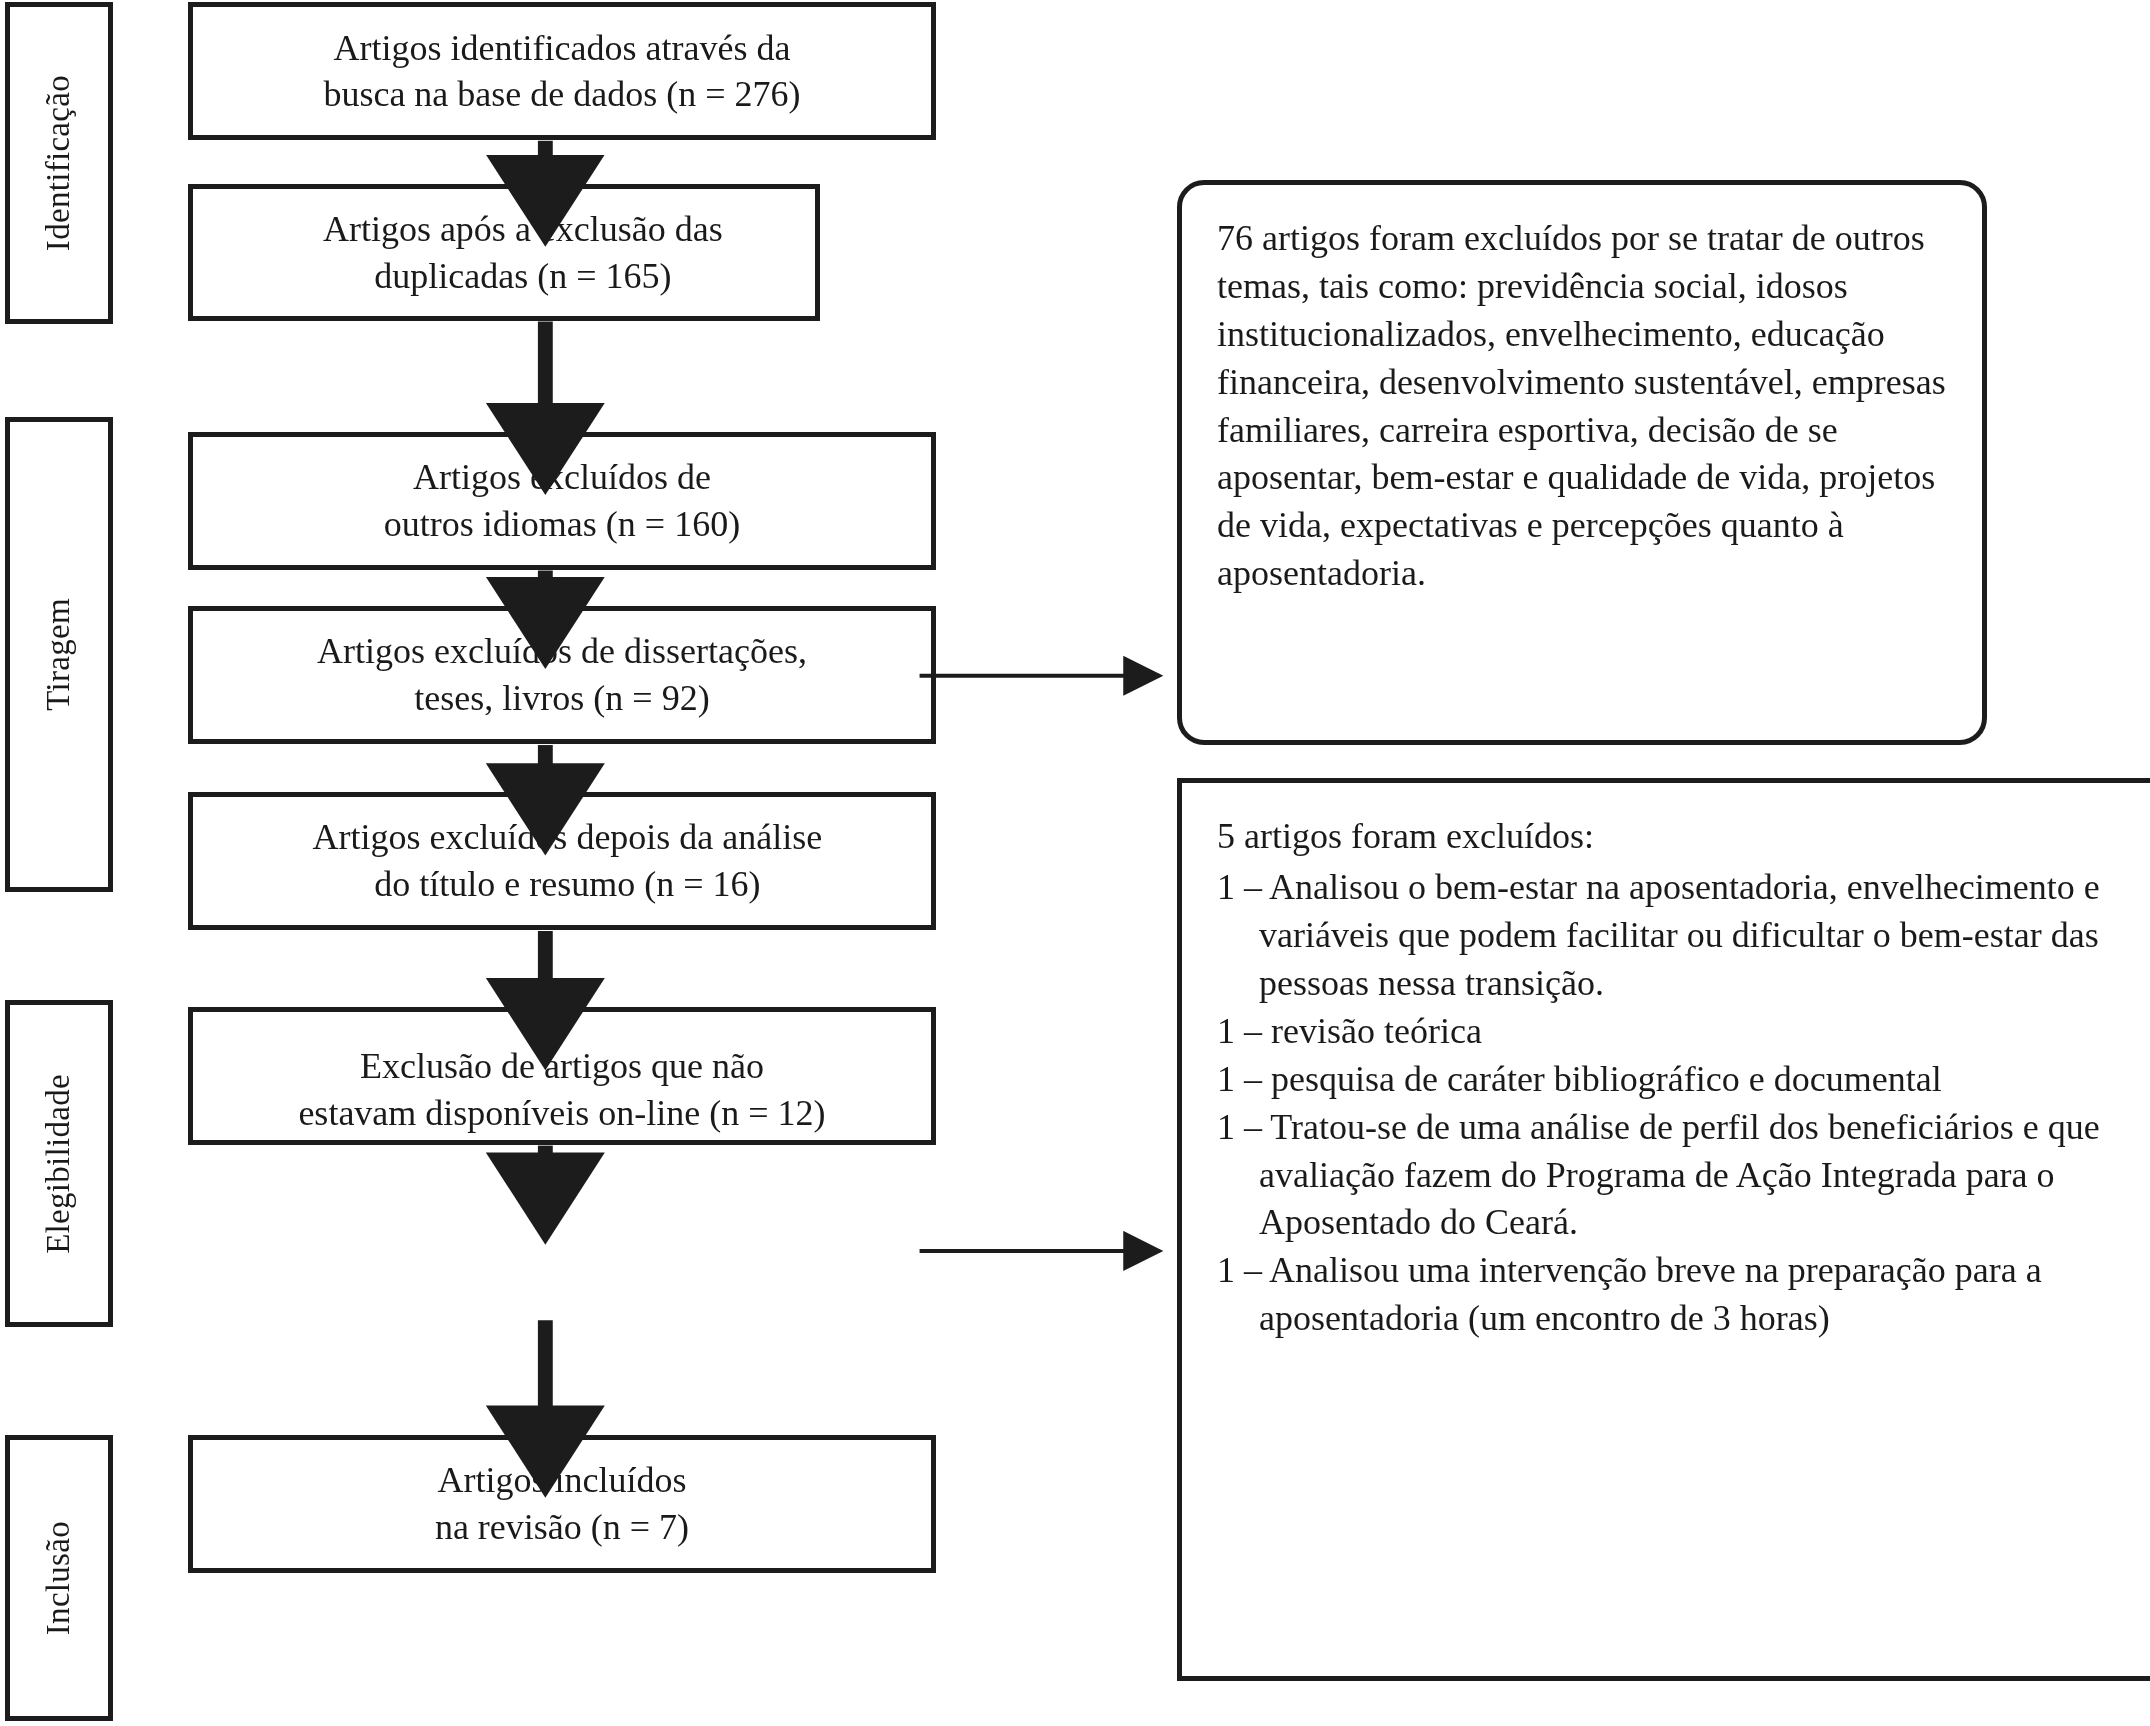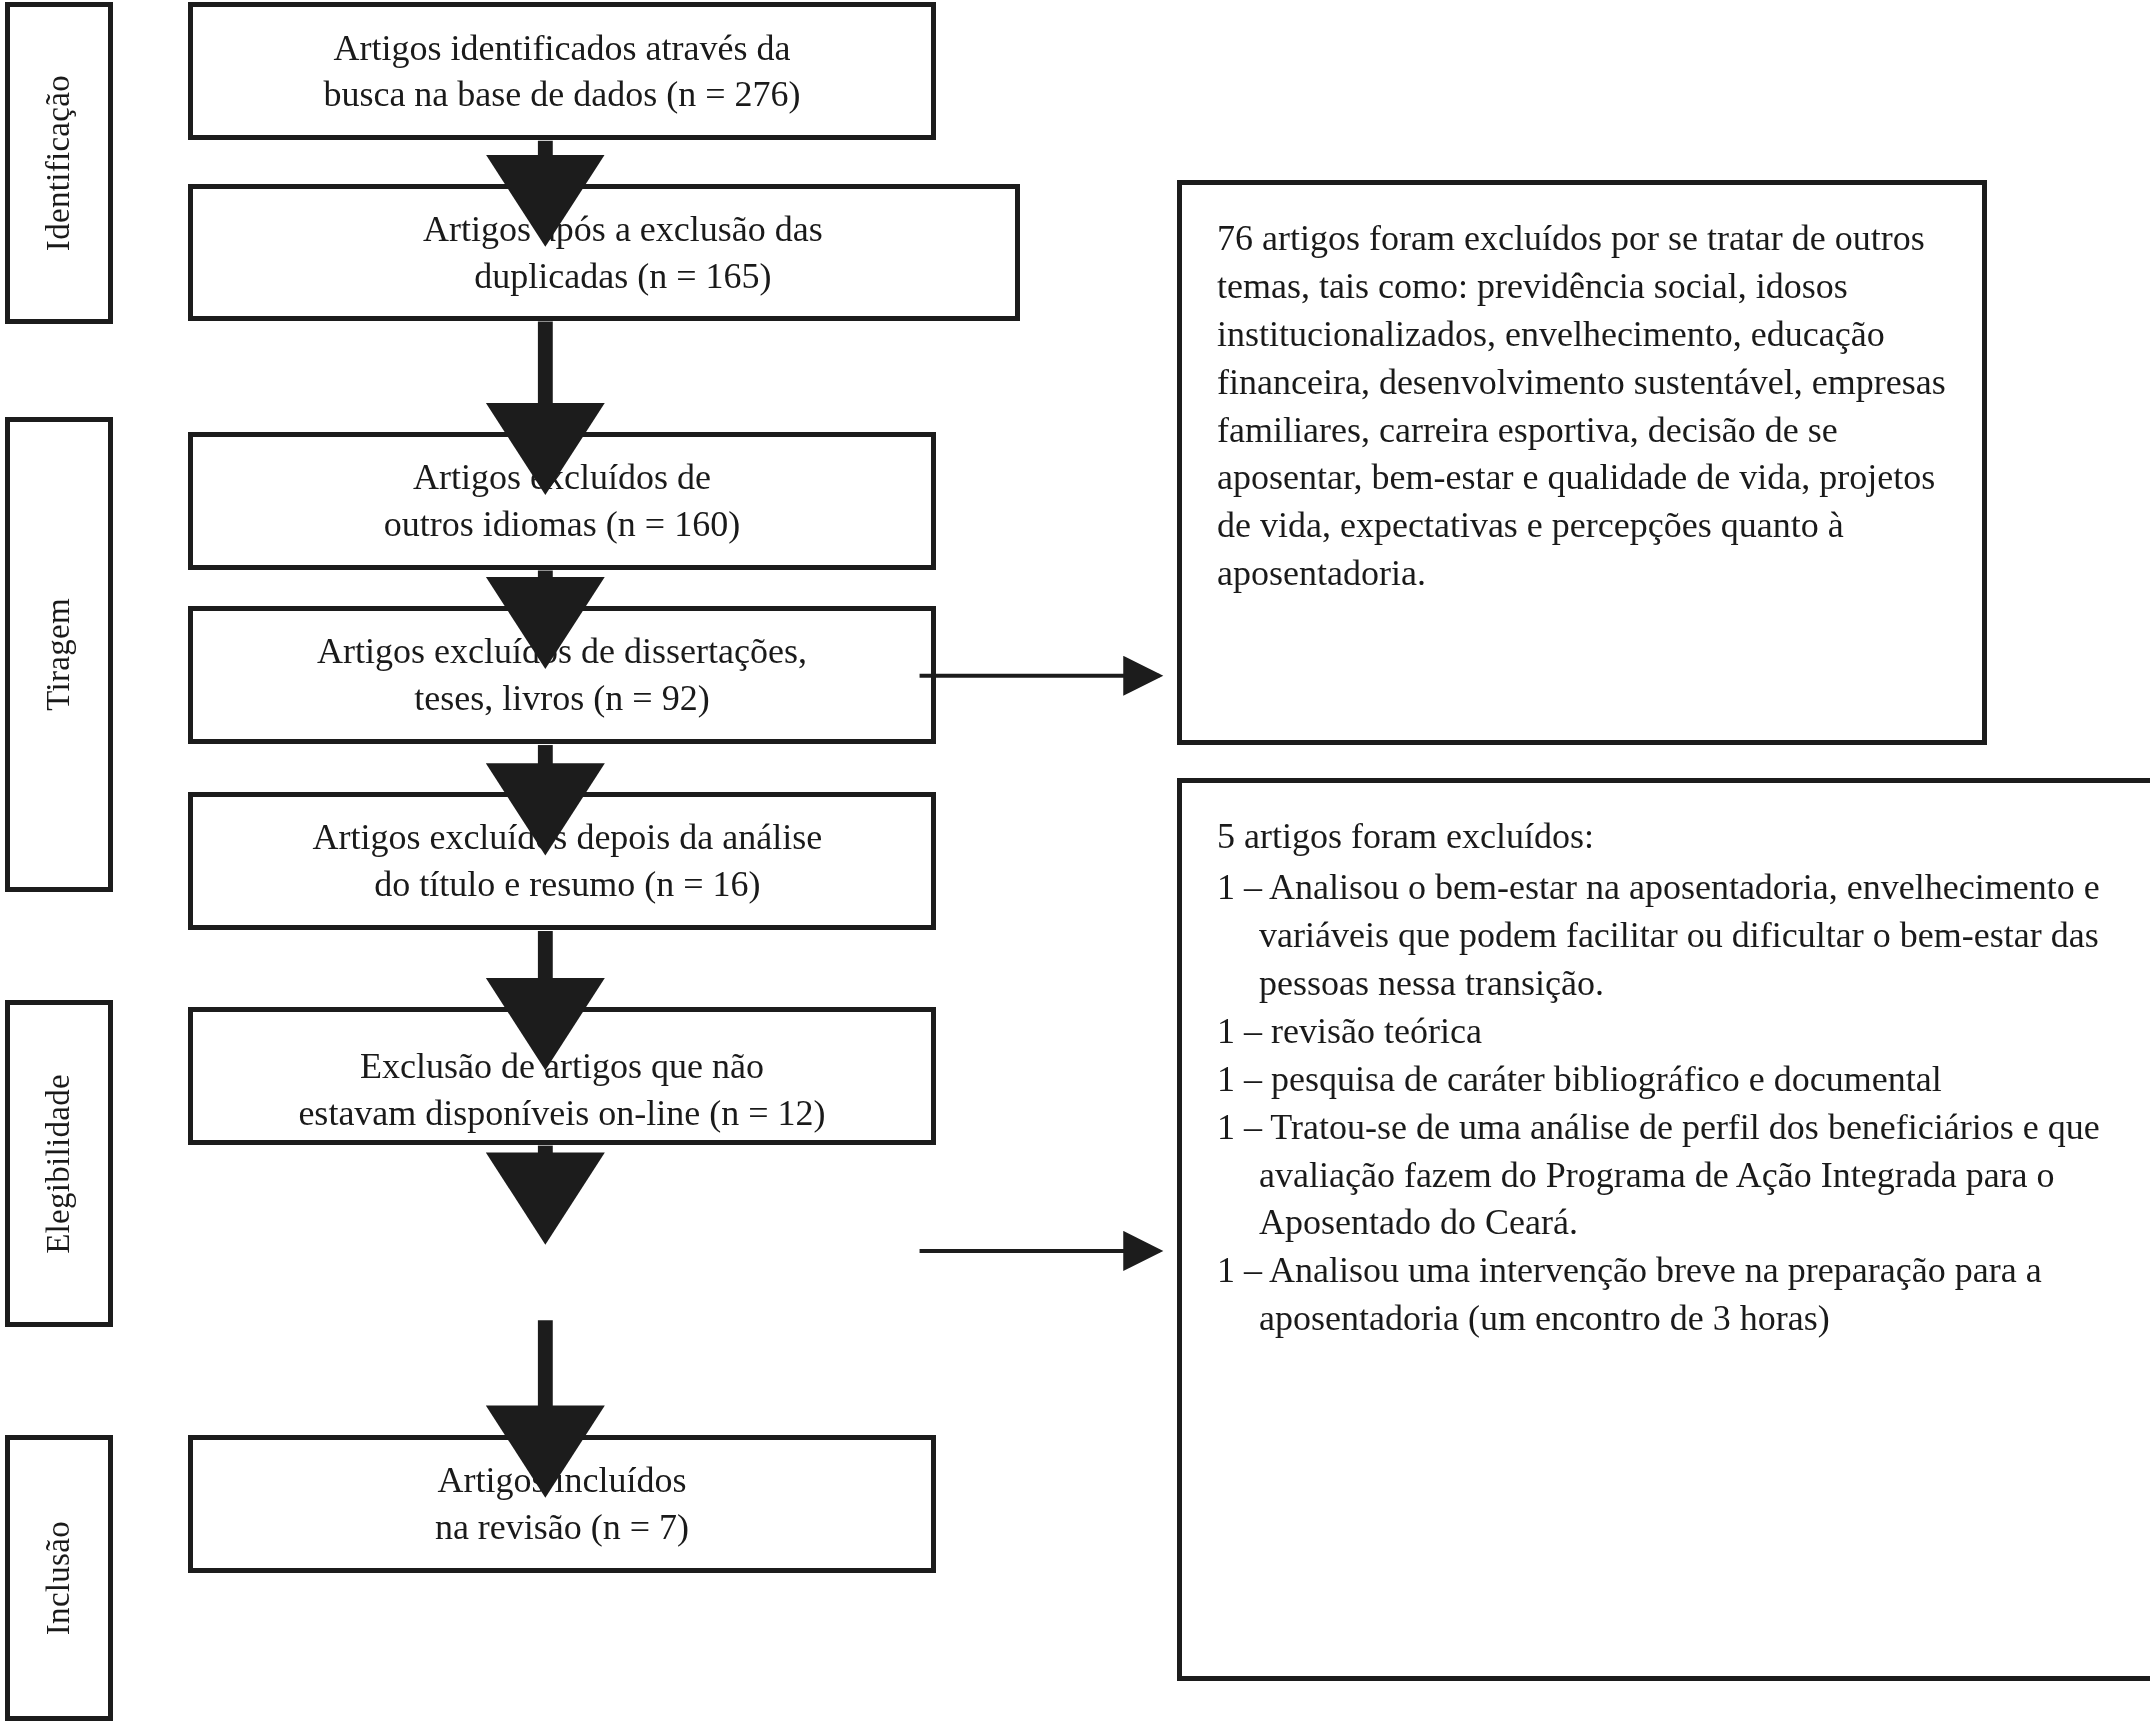--- a/index.html
+++ b/index.html
@@ -108,21 +108,21 @@
 
   <div class="stage-box" style="left:4.6px; top:1435px; width:108px; height:286px;">
     <span class="stage-label">Inclusão</span>
   </div>
 
   <div class="box flow-box" style="left:172px; top:2.3px; width:748px; height:138px;">
     <span class="flow-text">Artigos identificados através da
 busca na base de dados (n = 276)</span>
   </div>
 
-  <div class="box flow-box" style="left:172px; top:184px; width:832px; height:137px;padding-left:48px;">
+  <div class="box flow-box" style="left:172px; top:184px; width:632px; height:137px;padding-left:48px;">
     <span class="flow-text">Artigos após a exclusão das
 duplicadas (n = 165)</span>
   </div>
 
   <div class="box flow-box" style="left:172px; top:432px; width:748px; height:138px;">
     <span class="flow-text">Artigos excluídos de
 outros idiomas (n = 160)</span>
   </div>
 
   <div class="box flow-box" style="left:172px; top:606px; width:748px; height:138px;">
@@ -139,21 +139,21 @@
     <span class="flow-text">Exclusão de artigos que não
 estavam disponíveis on-line (n = 12)</span>
   </div>
 
 
   <div class="box flow-box" style="left:172px; top:1435px; width:748px; height:138px;">
     <span class="flow-text">Artigos incluídos
 na revisão (n = 7)</span>
   </div>
 
-  <div class="box note-box" style="left:1161px; top:180px; width:810px; height:565px;">
+  <div class="box note-box" style="left:1161px; top:180px; width:810px; height:565px;border-radius:27px;">
     <div class="note-text">
       <p class="note-para">76 artigos foram excluídos por se tratar de outros temas, tais como: previdência social, idosos institucionalizados, envelhecimento, educação financeira, desenvolvimento sustentável, empresas familiares, carreira esportiva, decisão de se aposentar, bem-estar e qualidade de vida, projetos de vida, expectativas e percepções quanto à aposentadoria.</p>
     </div>
   </div>
 
   <div class="box note-box" style="left:1161px; top:778px; width:985px; height:903px;">
     <div class="note-text">
       <p class="note-para">5 artigos foram excluídos:</p>
       <p class="note-item gap">1 – Analisou o bem-estar na aposentadoria, envelhecimento e variáveis que podem facilitar ou dificultar o bem-estar das pessoas nessa transição.</p>
       <p class="note-item">1 – revisão teórica</p>

